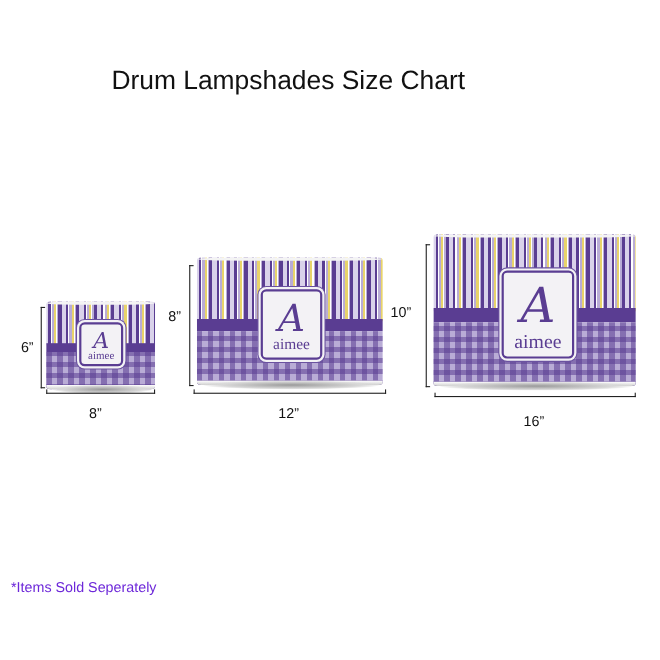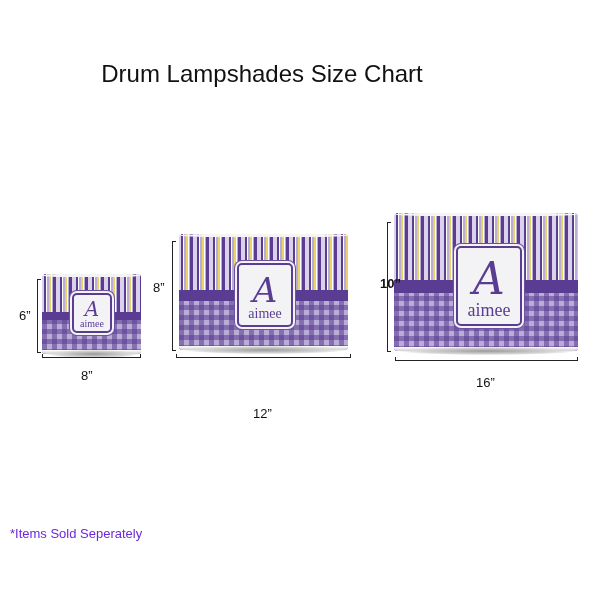--- a/index.html
+++ b/index.html
@@ -59,35 +59,35 @@
     <div class="rim-bot"></div>
     <div class="label-box" style="left:58px;top:29px;width:52px;height:60px;">
       <span class="mono" style="font-size:34px;">A</span>
       <span class="name" style="font-size:14px;margin-bottom:4px;">aimee</span>
     </div>
   </div>
   <div class="shadow" style="left:185px;top:346px;width:160px;"></div>
   <div class="vline" style="left:172px;top:241px;height:110px;"></div>
   <div class="dim" style="left:153px;top:280px;">8”</div>
   <div class="hline" style="left:176px;top:357px;width:175px;"></div>
-  <div class="dim" style="left:253px;top:368px;margin-top:38px;">12”</div>
+  <div class="dim" style="left:253px;top:368px;">12”</div>
 </div>
 
 <div>
   <div class="shade" style="left:394px;top:213px;width:184px;height:138px;">
     <div class="stripes" style="height: 70px; background: repeating-linear-gradient(90deg, rgb(217, 210, 234) 0px, rgb(217, 210, 234) 2px, rgb(90, 61, 146) 2px, rgb(90, 61, 146) 4px, rgb(255, 255, 255) 4px, rgb(255, 255, 255) 5px, rgb(185, 172, 214) 5px, rgb(185, 172, 214) 7px, rgb(232, 211, 106) 7px, rgb(232, 211, 106) 9px, rgb(255, 255, 255) 9px, rgb(255, 255, 255) 10px, rgb(185, 172, 214) 10px, rgb(185, 172, 214) 11px, rgb(90, 61, 146) 11px, rgb(90, 61, 146) 14px, rgb(217, 210, 234) 14px, rgb(217, 210, 234) 16px);"></div>
     <div class="band" style="top:67px;height:13px;background:#5a3d92;"></div>
     <div class="gingham" style="top: 80px; background: repeating-linear-gradient(90deg, rgba(90, 61, 146, 0.55) 0px, rgba(90, 61, 146, 0.55) 5px, rgba(255, 255, 255, 0) 5px, rgba(255, 255, 255, 0) 10px), repeating-linear-gradient(0deg, rgba(90, 61, 146, 0.55) 0px, rgba(90, 61, 146, 0.55) 5px, rgba(255, 255, 255, 0) 5px, rgba(255, 255, 255, 0) 10px), rgb(185, 172, 214);"></div>
     <div class="rim-top"></div>
     <div class="rim-bot"></div>
     <div class="label-box" style="left:62px;top:33px;width:62px;height:76px;">
       <span class="mono" style="font-size:44px;">A</span>
       <span class="name" style="font-size:18px;margin-bottom:5px;">aimee</span>
     </div>
   </div>
   <div class="shadow" style="left:400px;top:347px;width:175px;"></div>
   <div class="vline" style="left:387px;top:222px;height:130px;"></div>
-  <div class="dim" style="left:380px;top:276px;font-weight:bold;">10”</div>
+  <div class="dim" style="left:355px;top:276px;">10”</div>
   <div class="hline" style="left:395px;top:360px;width:183px;"></div>
   <div class="dim" style="left:476px;top:375px;text-align:right;">16”</div>
 </div>
 
 <div class="note">*Items Sold Seperately</div>
 
 </body></html>

